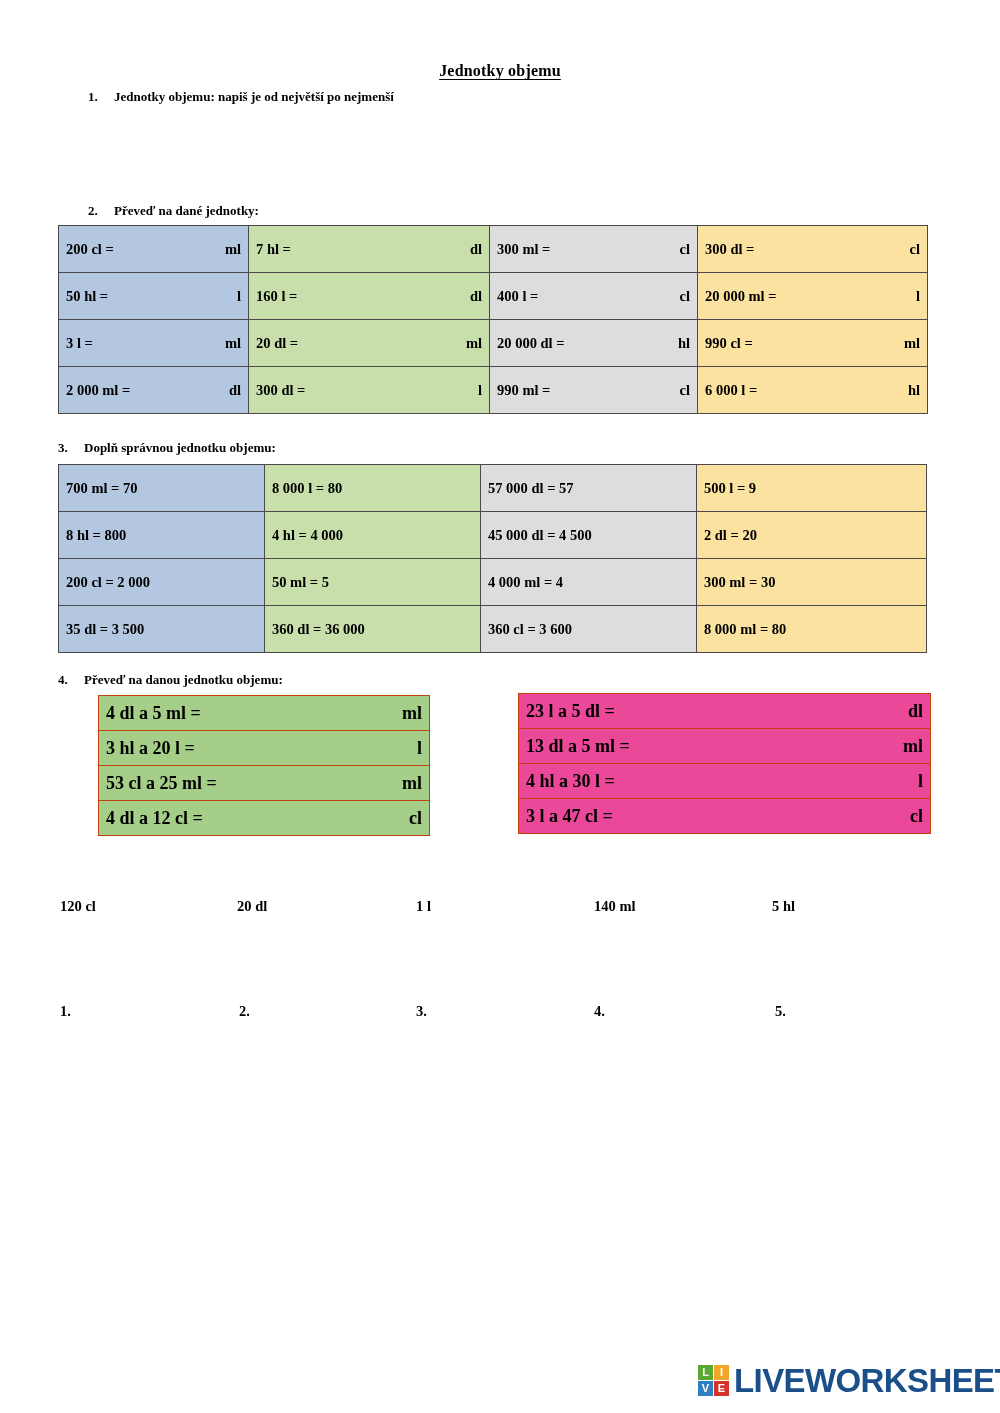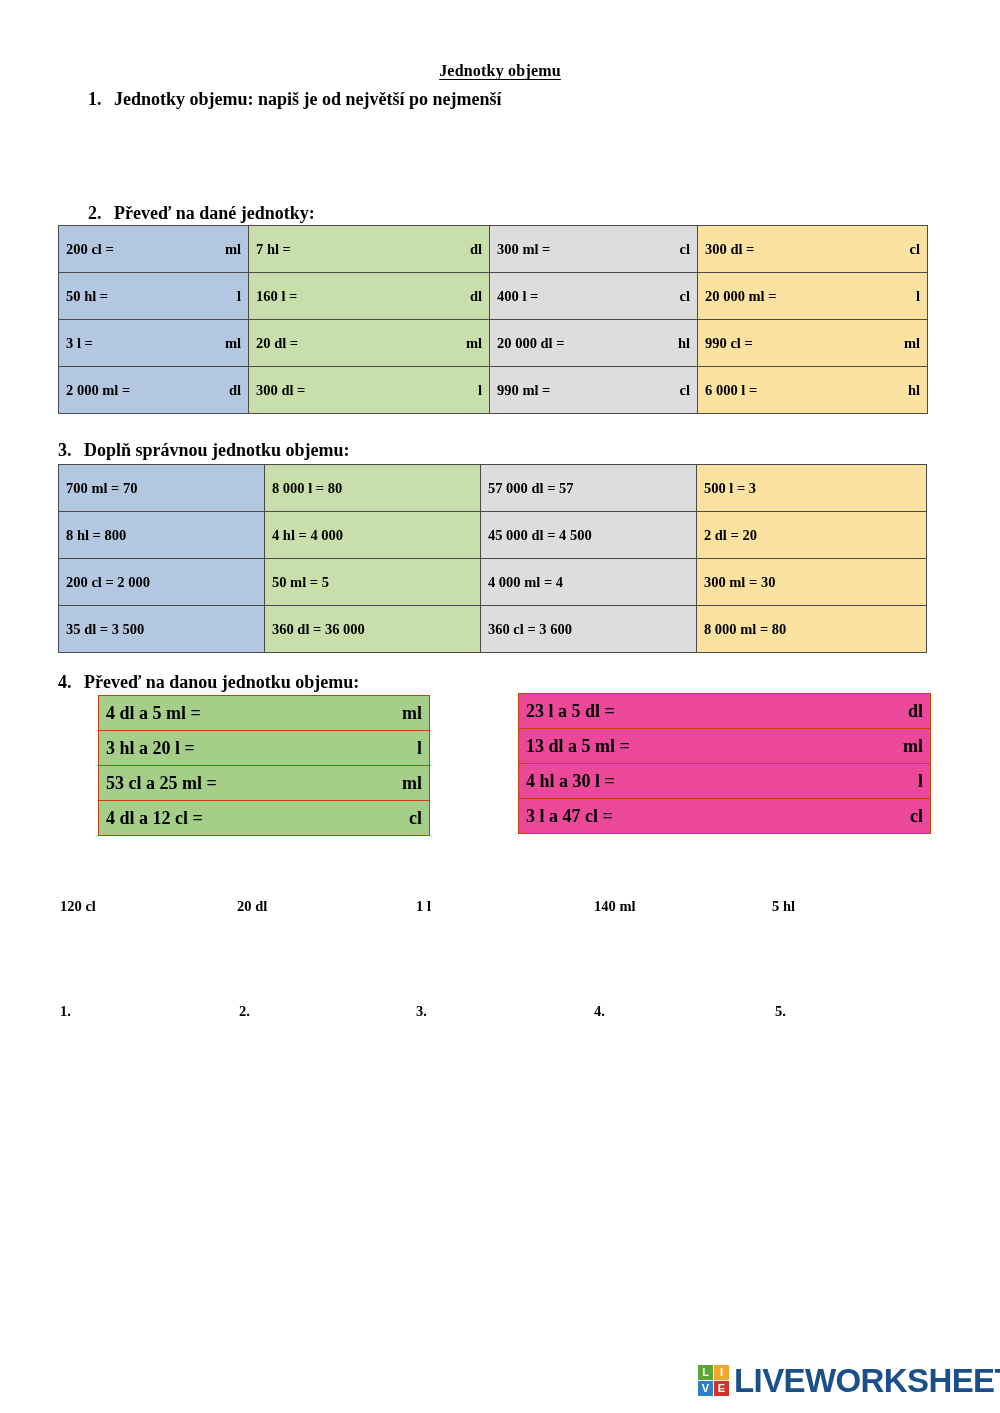--- a/index.html
+++ b/index.html
@@ -36,21 +36,21 @@
     letter-spacing: 0.2px;
   }
   .doc-title span.ul {
     text-decoration: underline;
     text-underline-offset: 3px;
   }
 
   
   .task-heading {
     position: absolute;
-    font-size: 18px;
+    font-size: 13px;
     font-weight: bold;
     white-space: nowrap;
   }
   .task-heading .num {
     display: inline-block;
     width: 26px;
   }
 
   
   .grid {
@@ -283,21 +283,21 @@
       <col style="width:205px">
       <col style="width:215px">
       <col style="width:215px">
       <col style="width:229px">
     </colgroup>
     <tbody>
       <tr>
         <td class="c-blue"><span>700 ml = 70</span></td>
         <td class="c-green"><span>8 000 l = 80</span></td>
         <td class="c-gray"><span>57 000 dl = 57</span></td>
-        <td class="c-yellow"><span>500 l = 3</span></td>
+        <td class="c-yellow"><span>500 l = 9</span></td>
       </tr>
       <tr>
         <td class="c-blue"><span>8 hl = 800</span></td>
         <td class="c-green"><span>4 hl = 4 000</span></td>
         <td class="c-gray"><span>45 000 dl = 4 500</span></td>
         <td class="c-yellow"><span>2 dl = 20</span></td>
       </tr>
       <tr>
         <td class="c-blue"><span>200 cl = 2 000</span></td>
         <td class="c-green"><span>50 ml = 5</span></td>

